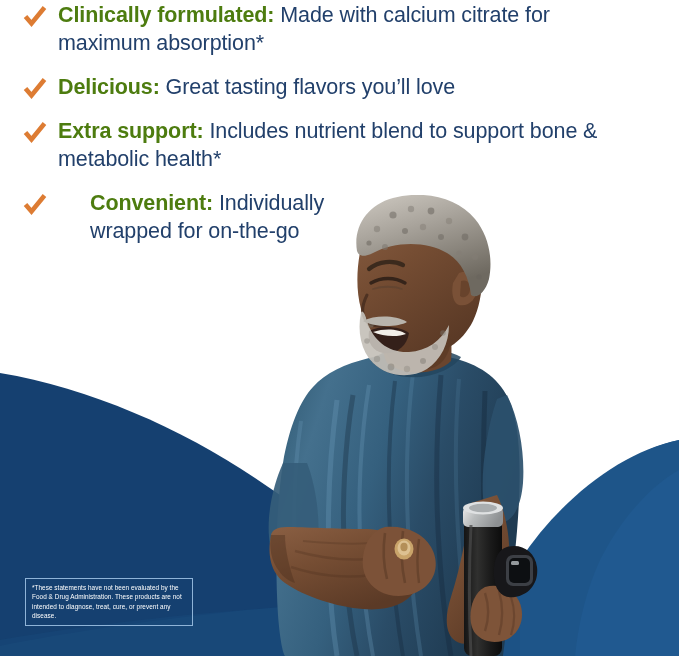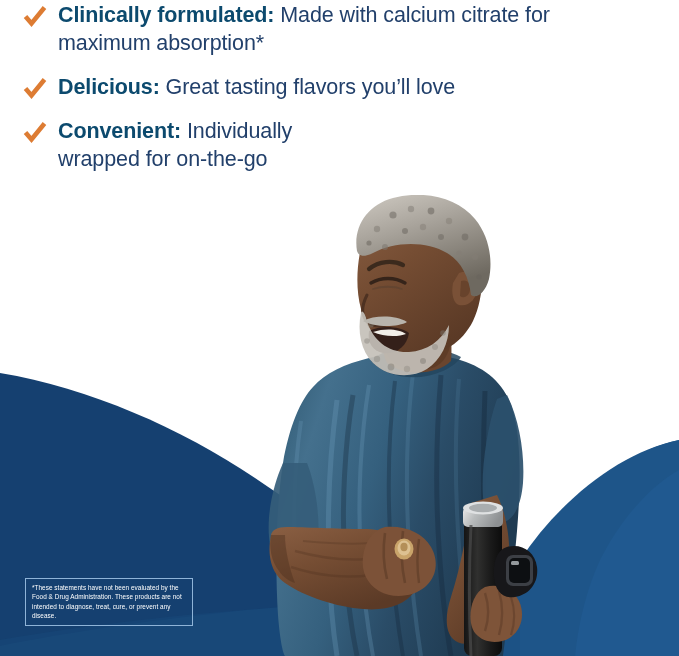--- a/index.html
+++ b/index.html
@@ -49,27 +49,27 @@
   }
   .check-icon svg{display:block;}
   .bullet-text{
     font-size:21.5px;
     line-height:1.30;
     color:#22406b;
     letter-spacing:-0.1px;
     max-width:570px;
   }
   .bullet-text b{
-    color:#0c4a6e;
+    color:#4d7c0f;
     font-weight:bold;
   }
   .b1{margin-top:2px;}
   .b2{margin-top:10px;align-items:flex-end;}
   .b3{margin-top:10px;}
-  .b4{margin-top:10px;}
+  .b4{margin-top:10px;gap:32px;}
   .b4 .bullet-text{max-width:280px;}
 
   
   .disclaimer{
     position:absolute;
     left:25px;top:578px;
     width:168px;
     box-sizing:border-box;
     border:1px solid #8fb4d8;
     padding:4px 5px 5px 6px;
@@ -321,20 +321,28 @@
 
     <div class="bullet b2">
       <span class="check-icon">
         <svg width="26" height="26" viewBox="0 0 26 26">
           <path d="M3.5,12.5 L9.5,19.5 L22.5,3.5" stroke="#dd7c33" stroke-width="4.6" fill="none" stroke-linecap="butt" stroke-linejoin="miter"></path>
         </svg>
       </span>
       <span class="bullet-text"><b>Delicious:</b><span> Great tasting flavors you’ll love</span></span>
     </div>
 
+    <div class="bullet b3">
+      <span class="check-icon">
+        <svg width="26" height="26" viewBox="0 0 26 26">
+          <path d="M3.5,12.5 L9.5,19.5 L22.5,3.5" stroke="#dd7c33" stroke-width="4.6" fill="none" stroke-linecap="butt" stroke-linejoin="miter"></path>
+        </svg>
+      </span>
+      <span class="bullet-text"><b>Extra support:</b><span> Includes nutrient blend to support bone &amp; metabolic health*</span></span>
+    </div>
 
     <div class="bullet b4">
       <span class="check-icon">
         <svg width="26" height="26" viewBox="0 0 26 26">
           <path d="M3.5,12.5 L9.5,19.5 L22.5,3.5" stroke="#dd7c33" stroke-width="4.6" fill="none" stroke-linecap="butt" stroke-linejoin="miter"></path>
         </svg>
       </span>
       <span class="bullet-text"><b>Convenient:</b><span>
 Individually wrapped for on-the-go</span></span>
     </div>

